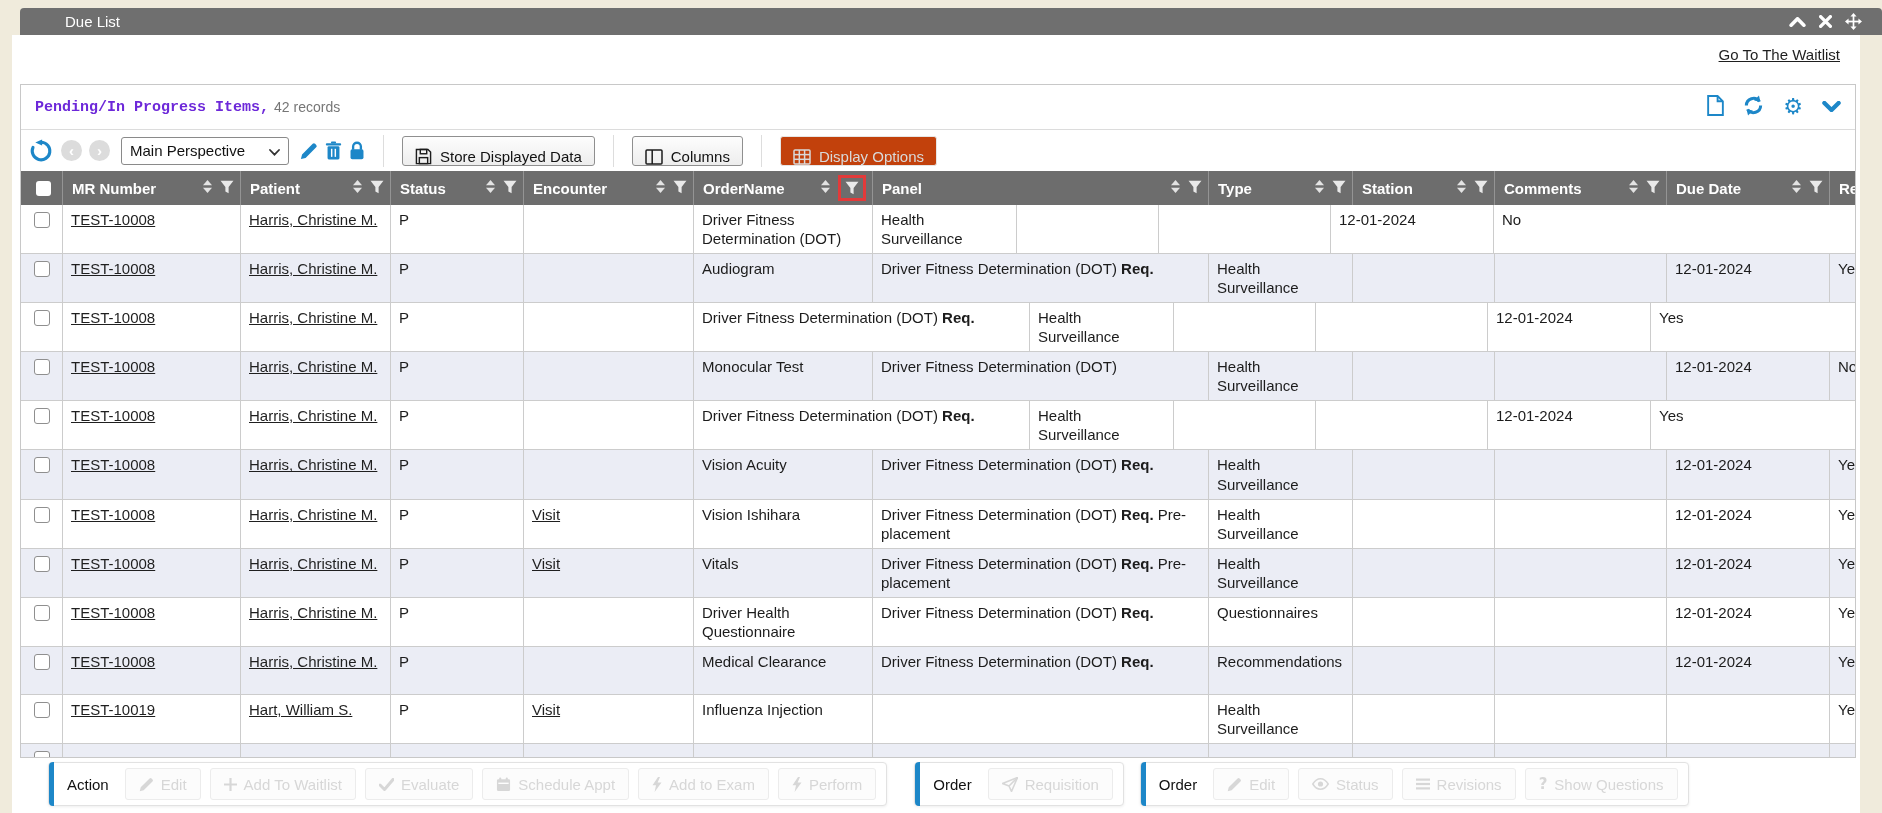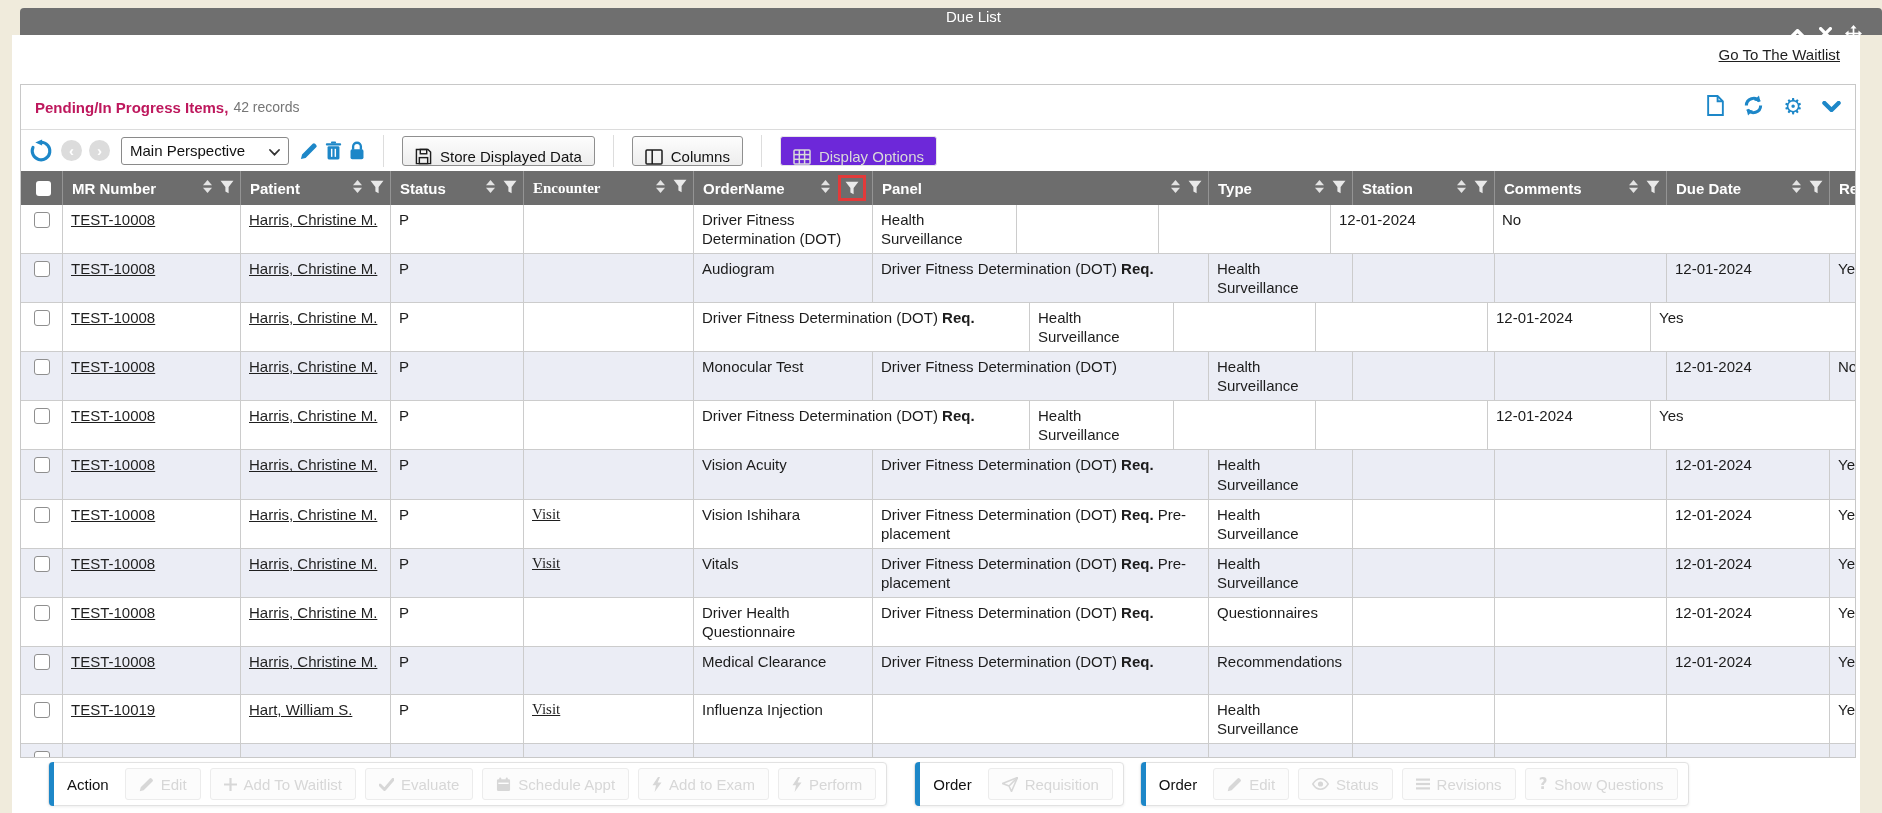--- a/index.html
+++ b/index.html
@@ -2,67 +2,67 @@
 <html><head>
 <meta charset="utf-8">
 <style>
   * { box-sizing: border-box; margin: 0; padding: 0; }
   html,body { width:1882px; height:813px; }
   body { background:#f0ebdc; font-family:"Liberation Sans",sans-serif; position:relative; overflow:hidden; }
   a { color:#1f1f1f; }
 
   
   .titlebar { position:absolute; left:20px; right:0; top:8px; height:27px; background:#6f6f6f;
-    border-radius:4px 4px 0 0; display:flex; align-items:center; color:#fff;flex-direction:column; }
+    border-radius:4px 4px 0 0; display:flex; align-items:center; color:#fff; }
   .titlebar-title { margin-left:45px; font-size:15px; }
   .titlebar-controls { margin-left:auto; margin-right:20px; display:flex; align-items:center; gap:13px; }
   .tb-ctl { display:inline-flex; align-items:center; cursor:pointer; }
 
   
   .page { position:absolute; left:12px; top:35px; width:1848px; bottom:0; background:#fff; }
   .waitlist { position:absolute; top:11px; right:20px; font-size:15px; color:#1f1f1f; text-decoration:underline; }
 
   
   .panel { position:absolute; left:8px; top:49px; width:1836px; background:#fff; border:1px solid #c8c8c8; }
   .panel-head { height:45px; display:flex; align-items:center; padding:0 14px; border-bottom:1px solid #dcdcdc; }
-  .panel-title { font-size:15px; font-weight:bold; color:#be185d; }
+  .panel-title { font-size:15px; font-weight:bold; color:#6d28d9;font-family:Liberation Mono, monospace; }
   .panel-count { font-size:14px; color:#767676; margin-left:5px; }
   .panel-icons { margin-left:auto; display:flex; align-items:center; gap:19px; }
   .blue-glyph { color:#1d87c8; font-family:"DejaVu Sans",sans-serif; font-size:22px; line-height:1; }
 
   
   .toolbar { height:41px; display:flex; align-items:center; padding:0 8px; gap:7px; }
   .circ { width:21px; height:21px; border-radius:50%; background:#dcdcdc; color:#fff; display:inline-flex;
     align-items:center; justify-content:center; font-size:15px; font-weight:bold; }
   .selectbox { width:168px; height:28px; border:1px solid #8a8a8a; border-radius:3px; background:#fff;
     display:inline-flex; align-items:center; padding:0 8px; font-size:15px; color:#111; margin:0 4px; }
   .selectbox .chev { margin-left:auto; }
   .vdiv { width:1px; height:32px; background:#ddd; margin:0 11px; }
   .btn { display:inline-flex; align-items:flex-end; gap:8px; height:30px; padding:0 12px;
     background:linear-gradient(#fdfdfd,#ededed); border:1px solid #8f8f8f; border-radius:3px;
     font-size:15px; color:#111; font-family:inherit; }
-  .btn.disabled { color:#d9d9d9; border-color:#e6e6e6; background:#6d28d9; }
+  .btn.disabled { color:#d9d9d9; border-color:#e6e6e6; background:#c2410c; }
 
   
   .tablewrap { width:1834px; overflow:hidden; }
   .thead, .trow { display:flex; width:1869px; }
   .thead { background:#6d6d6d; height:34px; }
   .th { display:flex; align-items:center; gap:6px; padding:0 6px 0 9px; color:#fff; font-size:15px;
     font-weight:bold; border-right:1px solid #949494; }
   .th-label { flex:1; white-space:nowrap; overflow:hidden; }
   .th-icons { display:flex; align-items:center; gap:7px; }
   .tbody { height:552px; overflow:hidden; }
   .trow { min-height:48px; border-bottom:1px solid #ccc; background:#fff; align-items:stretch; }
   .trow:nth-child(even) { background:#ebedf5; }
   .td { padding:5px 8px; font-size:15px; color:#1c1c1c; line-height:1.27; border-right:1px solid #ccc; }
   .td b { font-weight:bold; }
   .lnk { text-decoration:underline; color:#1f1f1f; }
   .c0{width:42px; display:flex; justify-content:center; padding-top:7px;}
   .thead .c0{ padding-top:0; align-items:center; }
-  .c1{width:178px;} .c2{width:150px;} .c3{width:133px;} .c4{width:170px;font-family:Liberation Serif, serif;} .c5{width:179px;}
+  .c1{width:178px;} .c2{width:150px;} .c3{width:133px;} .c4{width:170px;} .c5{width:179px;}
   .c6{width:336px;} .c7{width:144px;} .c8{width:142px;} .c9{width:172px;} .c10{width:163px;}
   .c11{width:60px; border-right:none;}
   .cb { width:16px; height:16px; border:1.5px solid #8f8f8f; border-radius:3px; background:#fff; display:inline-block; }
   .cb-head { width:15px; height:15px; border:none; background:#fff; border-radius:3px; }
   .redbox { display:inline-flex; align-items:center; justify-content:center;
     border:3px solid #e23a3a; padding:3px 4px; }
 
   
   .footer { position:absolute; left:36px; top:727px; display:flex; align-items:flex-end; gap:27px; }
   .group { position:relative; background:#fff; border:1px solid #e2e2e2; border-radius:4px;

